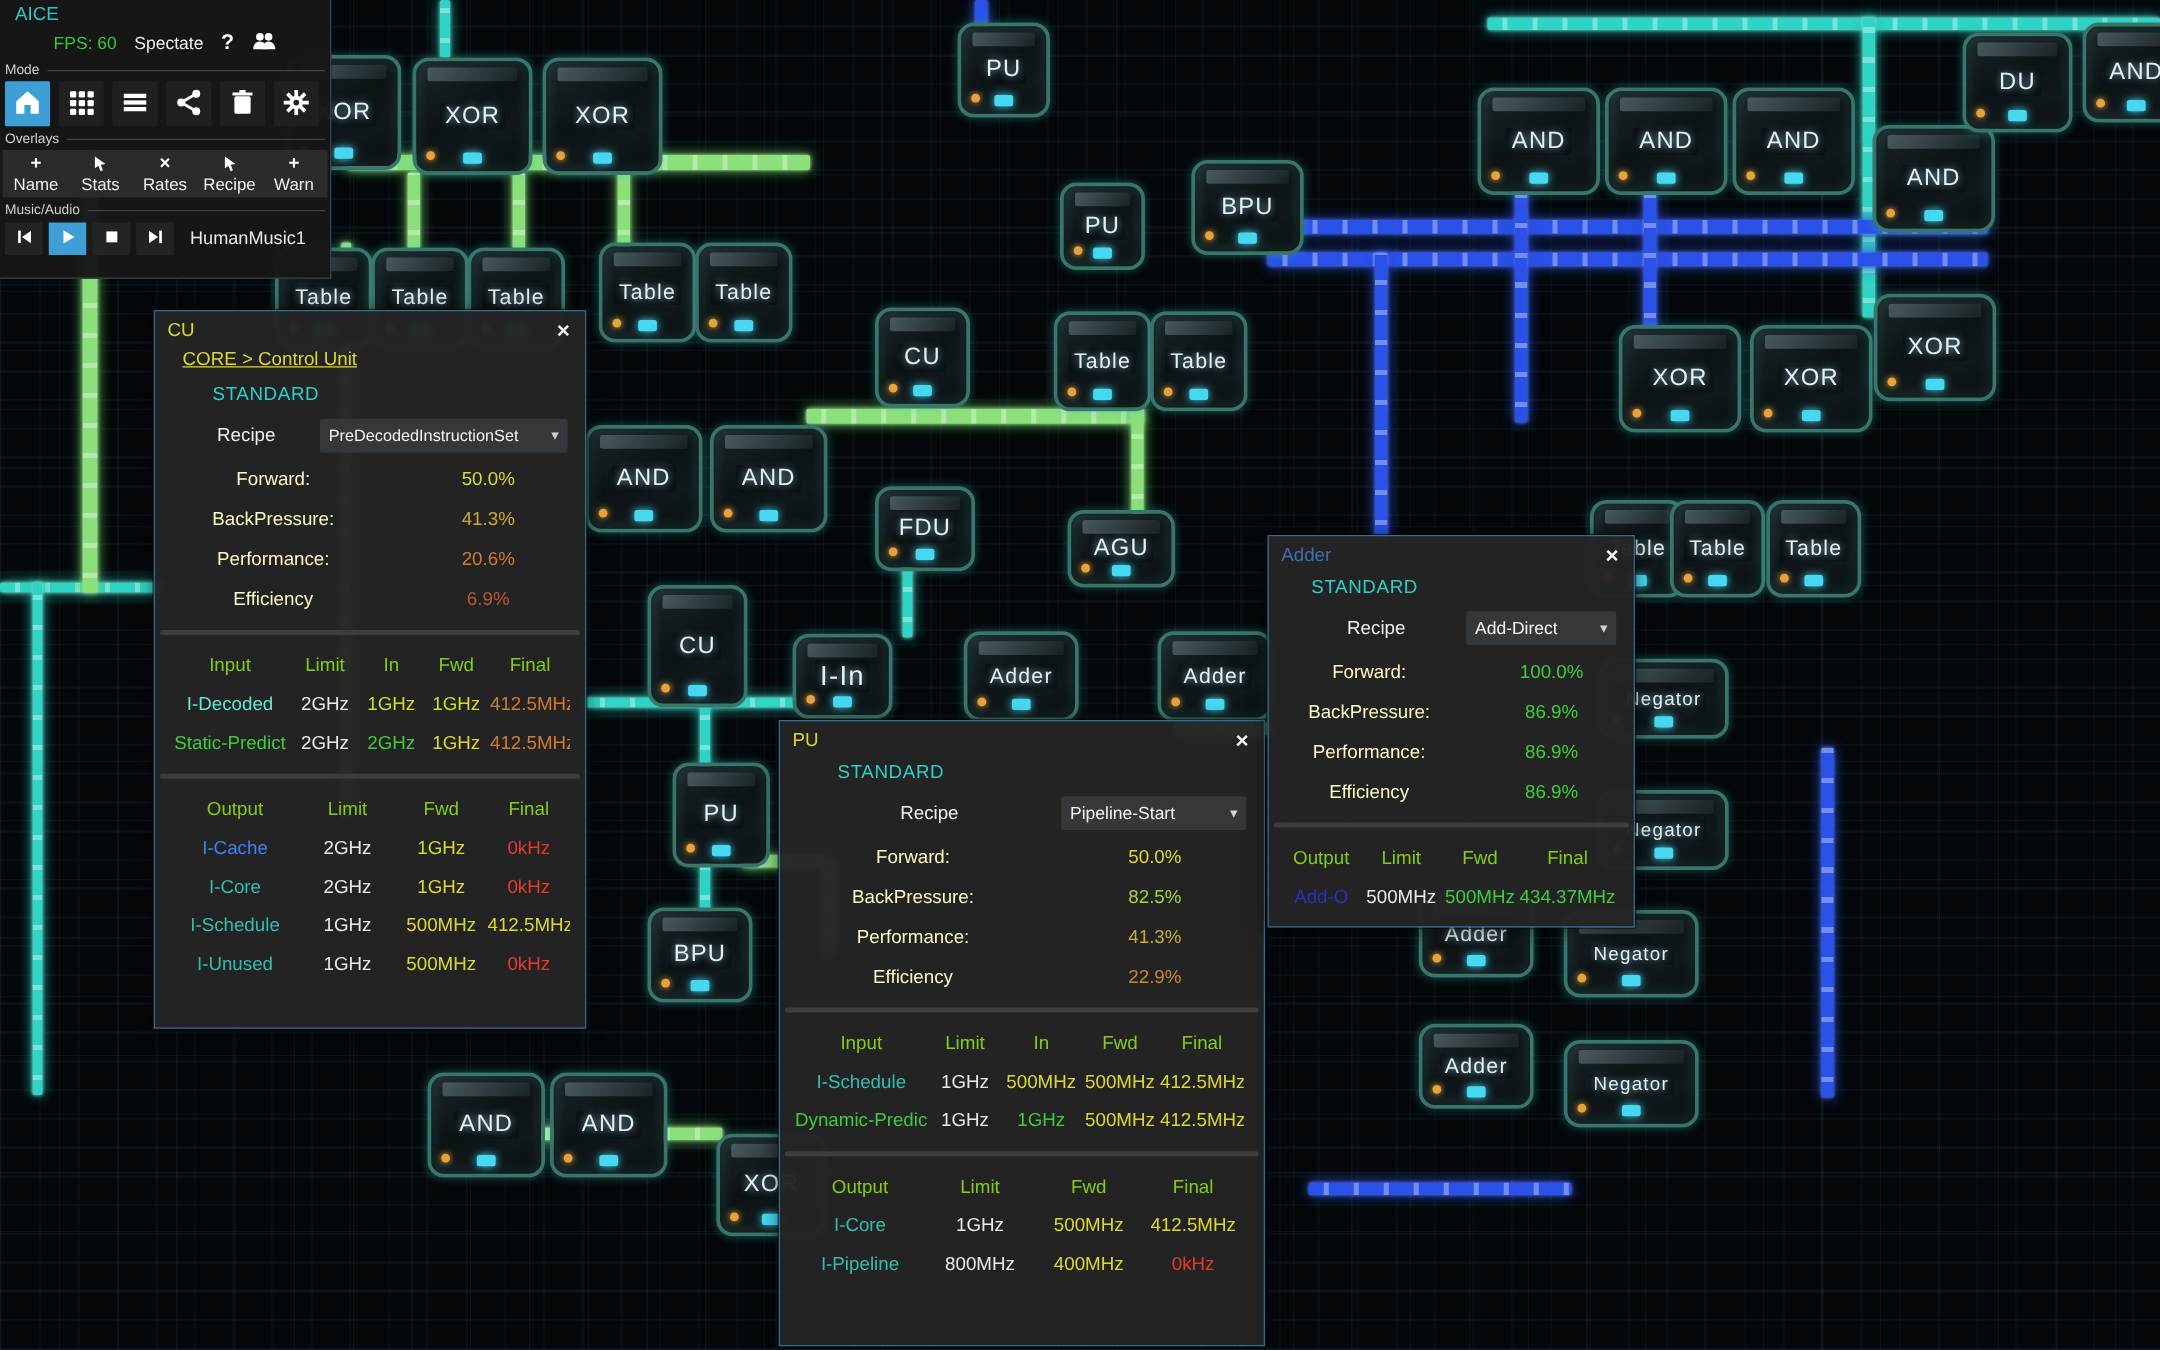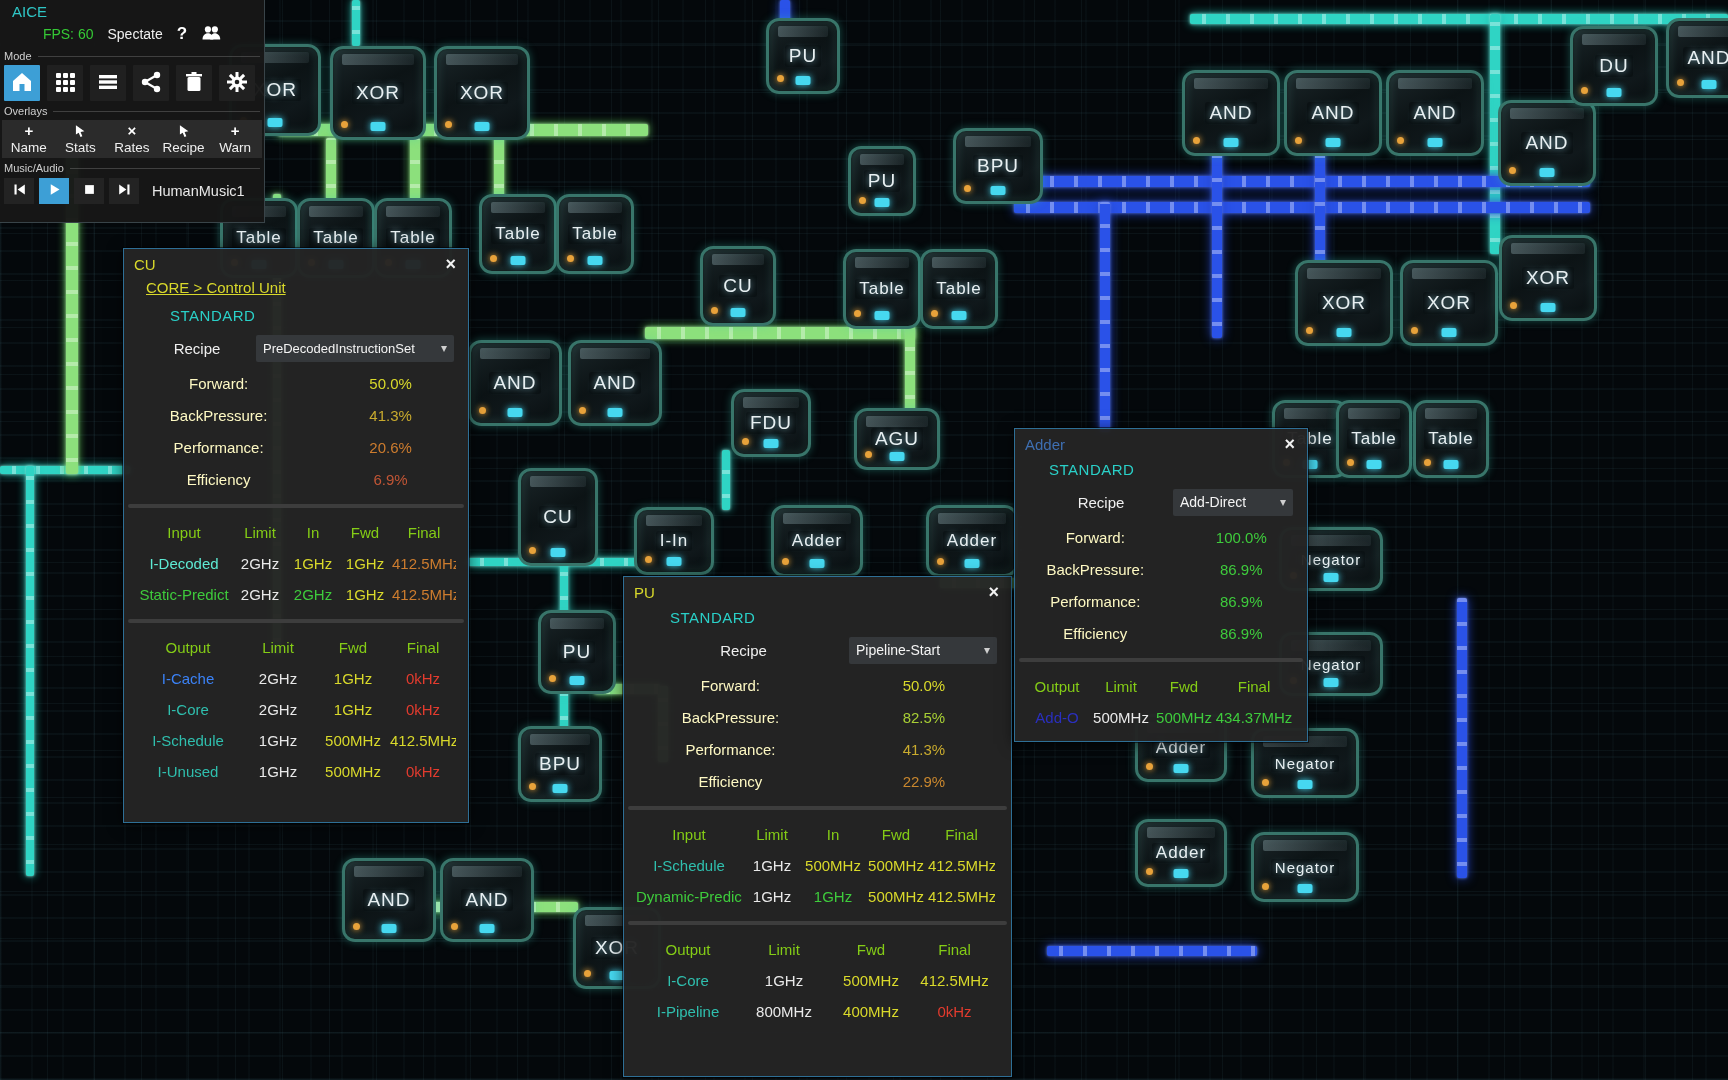--- a/index.html
+++ b/index.html
@@ -278,37 +278,37 @@
       <div class="chip" style="left: 468px; top: 340px; width: 88px; height: 80px;">
         <span class="chip-label" style="font-size: 19px;">AND</span>
         <span class="chip-led"></span>
         <span class="chip-screen"></span>
       </div>
       <div class="chip" style="left: 568px; top: 340px; width: 88px; height: 80px;">
         <span class="chip-label" style="font-size: 19px;">AND</span>
         <span class="chip-led"></span>
         <span class="chip-screen"></span>
       </div>
-      <div class="chip" style="left: 700px; top: 389px; width: 74px; height: 62px; margin-left: 31px;">
+      <div class="chip" style="left: 700px; top: 389px; width: 74px; height: 62px;">
         <span class="chip-label" style="font-size: 19px;">FDU</span>
         <span class="chip-led"></span>
         <span class="chip-screen"></span>
       </div>
       <div class="chip" style="left: 854px; top: 408px; width: 80px; height: 56px;">
         <span class="chip-label" style="font-size: 19px;">AGU</span>
         <span class="chip-led"></span>
         <span class="chip-screen"></span>
       </div>
       <div class="chip" style="left: 518px; top: 468px; width: 74px; height: 92px;">
         <span class="chip-label" style="font-size: 19px;">CU</span>
         <span class="chip-led"></span>
         <span class="chip-screen"></span>
       </div>
       <div class="chip" style="left: 634px; top: 507px; width: 74px; height: 62px;">
-        <span class="chip-label" style="font-size: 17px;">I-In</span>
+        <span class="chip-label" style="font-size: 22px;">I-In</span>
         <span class="chip-led"></span>
         <span class="chip-screen"></span>
       </div>
       <div class="chip" style="left: 771px; top: 505px; width: 86px; height: 66px;">
         <span class="chip-label" style="font-size: 17px;">Adder</span>
         <span class="chip-led"></span>
         <span class="chip-screen"></span>
       </div>
       <div class="chip" style="left: 926px; top: 505px; width: 86px; height: 66px;">
         <span class="chip-label" style="font-size: 17px;">Adder</span>

